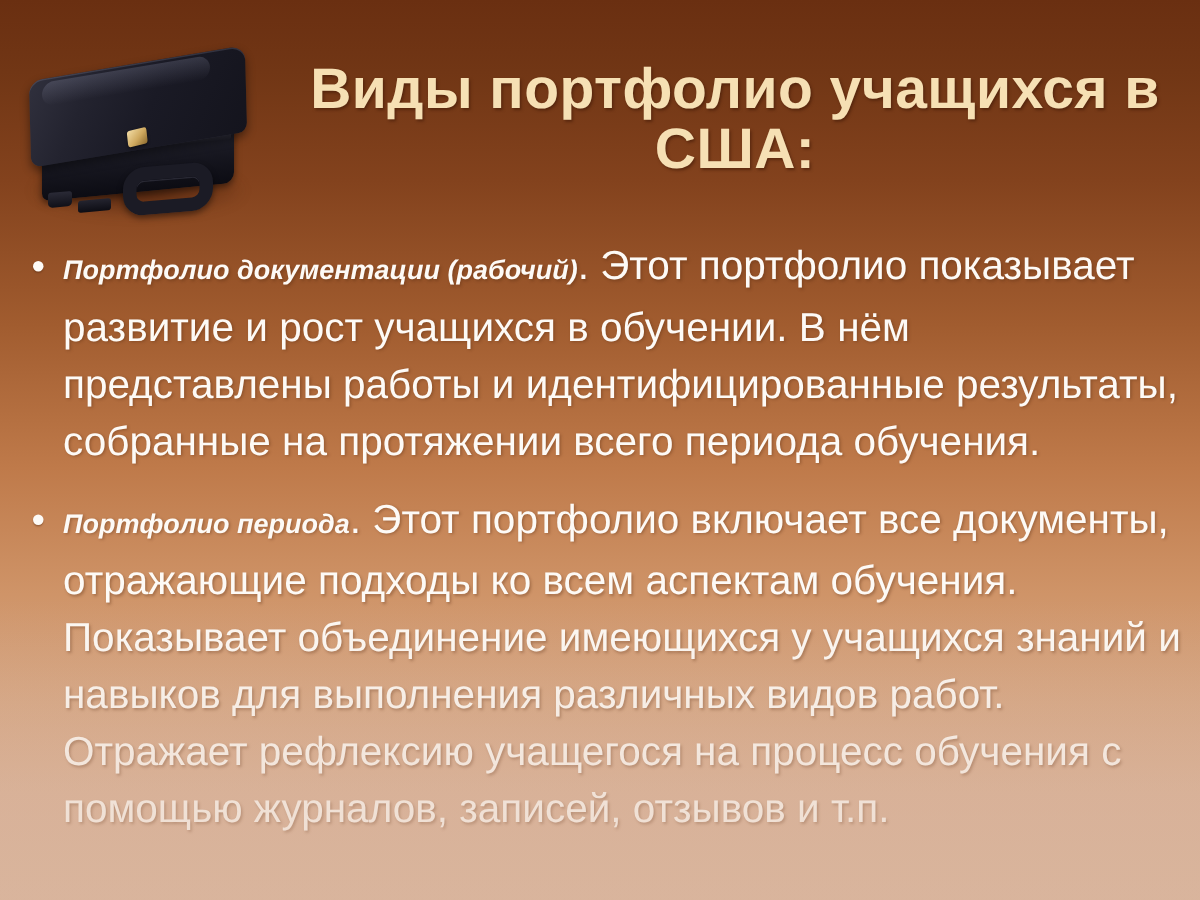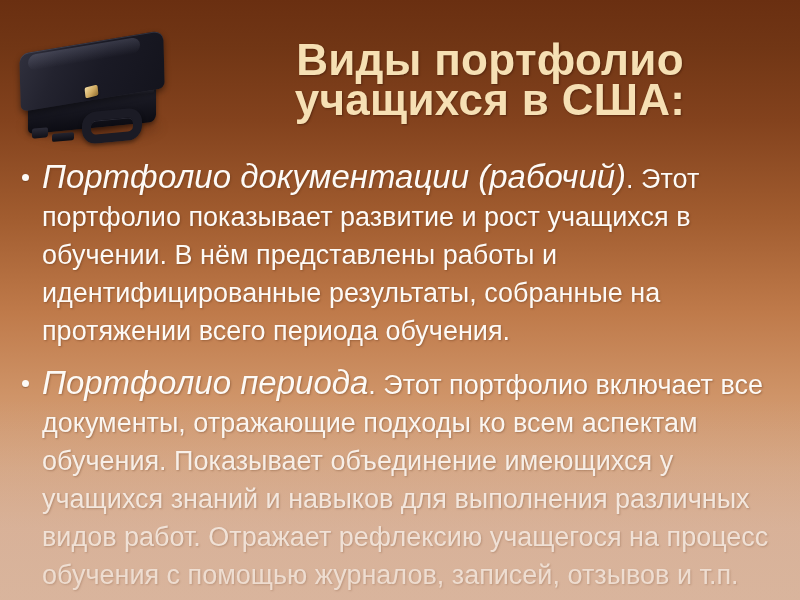--- a/index.html
+++ b/index.html
@@ -154,21 +154,21 @@
   }
 
   
   .title {
     position: absolute;
     left: 190px;
     top: 40px;
     width: 600px;
     text-align: center;
     color: #f6e0b4;
-    font-size: 44px;
+    font-size: 38px;
     font-weight: bold;
     line-height: 40px;
     letter-spacing: 0.3px;
     text-shadow: 1px 1px 2px rgba(60,22,6,0.55);
   }
 
   
   .content {
     position: absolute;
     left: 10px;
@@ -193,22 +193,22 @@
     top: 16px;
     width: 7px;
     height: 7px;
     border-radius: 50%;
     background: #fdfaf6;
     box-shadow: 0 1px 1px rgba(80,40,15,0.4);
   }
 
   .bullet-item em {
     font-style: italic;
-    font-weight: normal;
-    font-size: 33px;
+    font-weight: bold;
+    font-size: 18px;
     text-align: right;
   }
 
   
   .fade-overlay {
     position: absolute;
     left: 0;
     right: 0;
     bottom: 0;
     height: 200px;

